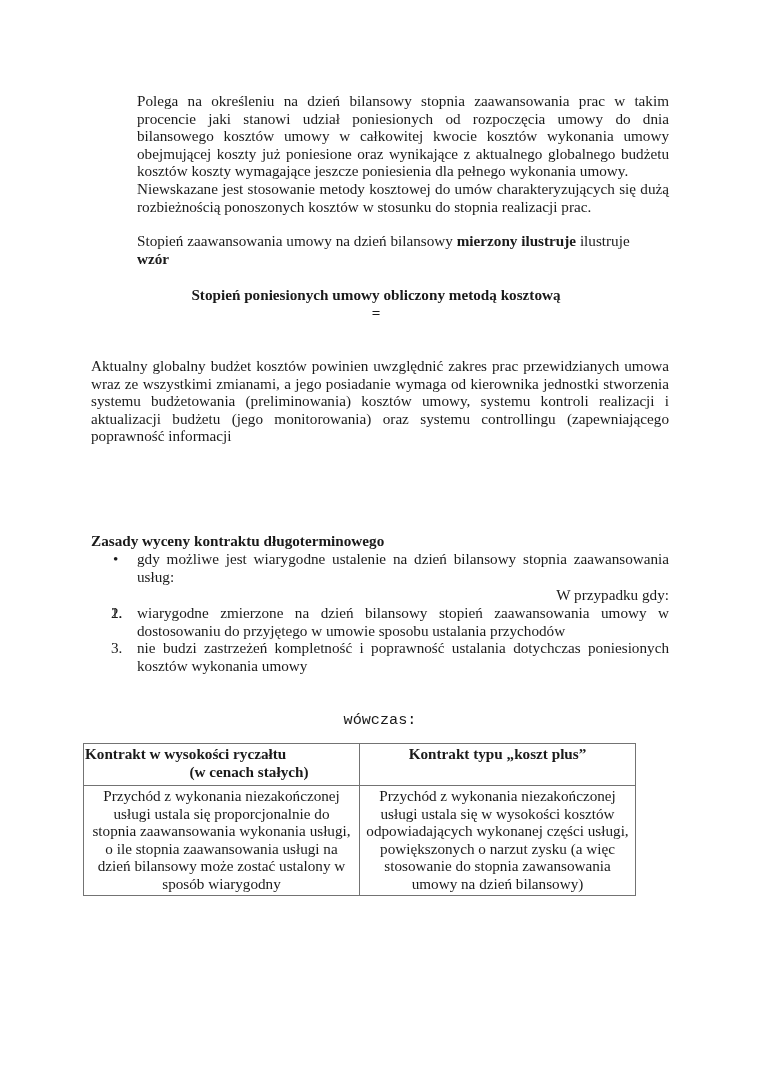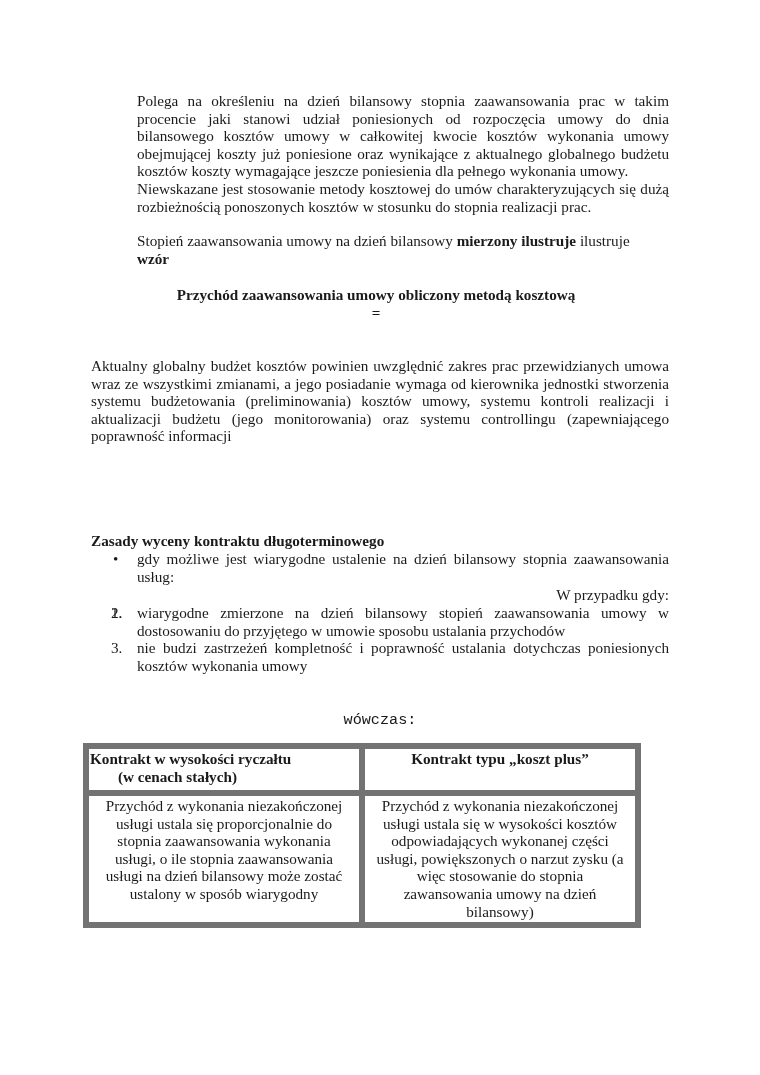--- a/index.html
+++ b/index.html
@@ -109,37 +109,38 @@
     }
     table.compare {
       position: absolute;
       left: 83px;
       top: 743px;
       width: 552px;
       border-collapse: collapse;
       table-layout: fixed;
     }
     table.compare td, table.compare th {
-      border: 6px solid #737373;
+      border: 1px solid #737373;
       vertical-align: top;
       padding: 1px 6px 2px 6px;
       font-size: 15.2px;
       line-height: 17.6px;
     }
     table.compare th {
       font-weight: bold;
       height: 38px;
     }
     table.compare th.left-head {
       text-align: left;
       padding-left: 1px;
     }
     table.compare th.left-head .sub {
       display: block;
-      padding-left: 28px;
+      padding-left: 60px;
+      text-align: center;
     }
     table.compare th.right-head {
       text-align: center;
     }
     table.compare td.body-cell {
       text-align: center;
     }
     table.compare td.result-cell {
       font-weight: bold;
       text-align: center;
@@ -159,21 +160,21 @@
 <div class="block p1 justify">
   <span>Polega na określeniu na dzień bilansowy stopnia zaawansowania prac w takim procencie jaki stanowi udział poniesionych od rozpoczęcia umowy do dnia bilansowego kosztów umowy w całkowitej kwocie kosztów wykonania umowy obejmującej koszty już poniesione oraz wynikające z aktualnego globalnego budżetu kosztów koszty wymagające jeszcze poniesienia dla pełnego wykonania umowy.</span>
   <span class="line-last">Niewskazane jest stosowanie metody kosztowej do umów charakteryzujących się dużą rozbieżnością ponoszonych kosztów w stosunku do stopnia realizacji prac.</span>
 </div>
 
 <div class="block p2">
   <span>Stopień zaawansowania umowy na dzień bilansowy </span><b>mierzony ilustruje</b><span> ilustruje </span><br><b>wzór</b>
 </div>
 
 <div class="block formula">
-  <span>Przychód zaawansowania umowy obliczony metodą kosztową</span>
+  <span>Stopień poniesionych umowy obliczony metodą kosztową</span>
   <span class="eq">=</span>
 </div>
 
 <div class="block p3 justify">Aktualny globalny budżet kosztów powinien uwzględnić zakres prac przewidzianych umowa wraz ze wszystkimi zmianami, a jego posiadanie wymaga od kierownika jednostki stworzenia systemu budżetowania (preliminowania) kosztów umowy, systemu kontroli realizacji i aktualizacji budżetu (jego monitorowania) oraz systemu controllingu (zapewniającego poprawność informacji</div>
 
 <div class="block heading">Zasady wyceny kontraktu długoterminowego</div>
 
 <ul class="block bullet-list">
   <li>
     <span class="bullet">•</span>

